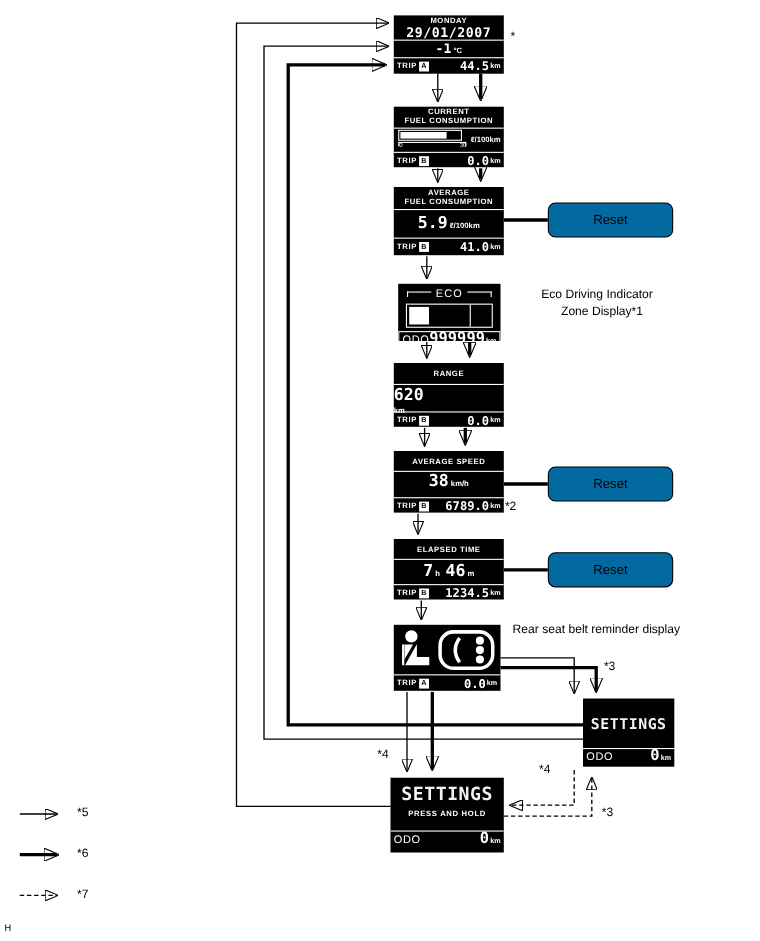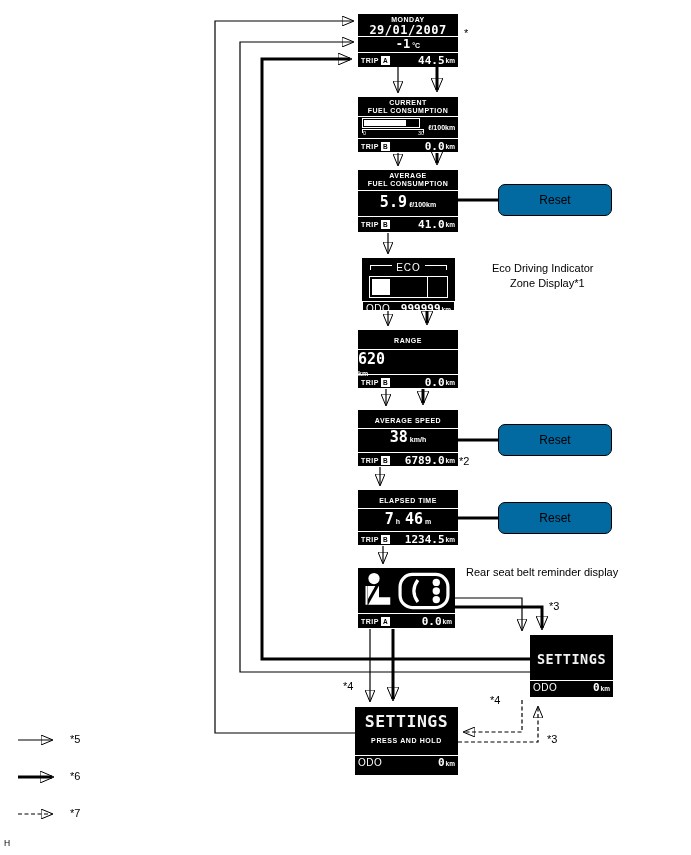--- a/index.html
+++ b/index.html
@@ -41,21 +41,21 @@
   .ecoline.r{border-top:1px solid #fff;border-right:1px solid #fff;}
   .ecottl{font-size:10px;font-weight:normal;letter-spacing:1px;padding:0 4px;text-align:right;}
   .ecogauge{margin:3px 7px;height:20px;border:1px solid #fff;position:relative;}
   .ecofill{position:absolute;left:2px;top:2px;bottom:2px;width:23%;background:#fff;}
   .ecodiv{position:absolute;top:0;bottom:0;left:74%;width:1.5px;background:#fff;}
 
   .odorow{display:flex;align-items:baseline;padding:1px 3px;height:15px;box-sizing:border-box;}
   .odoline{border-top:1px solid #fff;}
   .odoframe{border:1px solid #fff;}
   .odolabel{font-size:10px;font-weight:normal;letter-spacing:.5px;}
-  .odoval{font-size:11px;margin-left:auto;line-height:11px;}
+  .odoval{font-size:14px;margin-left:auto;line-height:11px;}
 
   .settitle{font-family:"DejaVu Sans Mono",monospace;font-weight:bold;text-align:center;letter-spacing:.5px;opacity:.95;}
   .sbicons{display:flex;align-items:center;justify-content:space-between;padding:2px 4px;height:45px;box-sizing:border-box;}
 
   .resetbox{position:absolute;width:114px;height:32px;background:#0369a1;border:1.5px solid #000;border-radius:7px;display:flex;align-items:center;justify-content:center;font-size:12px;color:#000;box-sizing:border-box;}
   .note{position:absolute;font-size:11px;color:#000;white-space:nowrap;}
   .legend-label{position:absolute;font-size:11px;color:#000;}
 </style>
 </head>
 <body>

